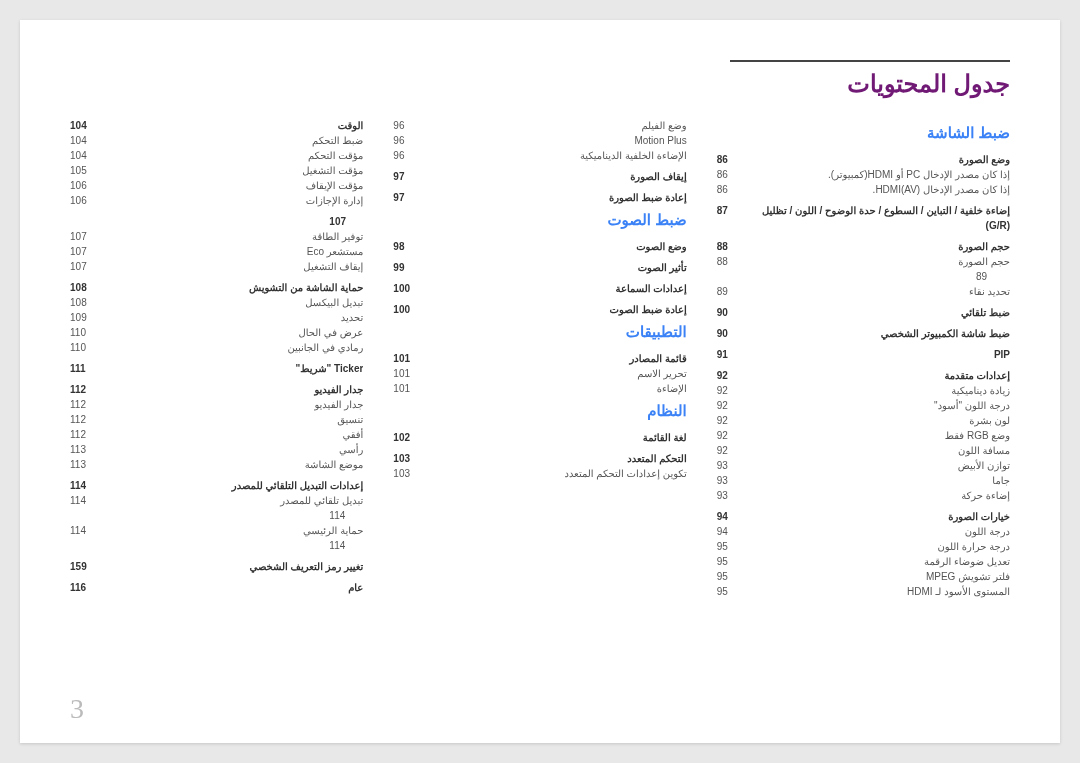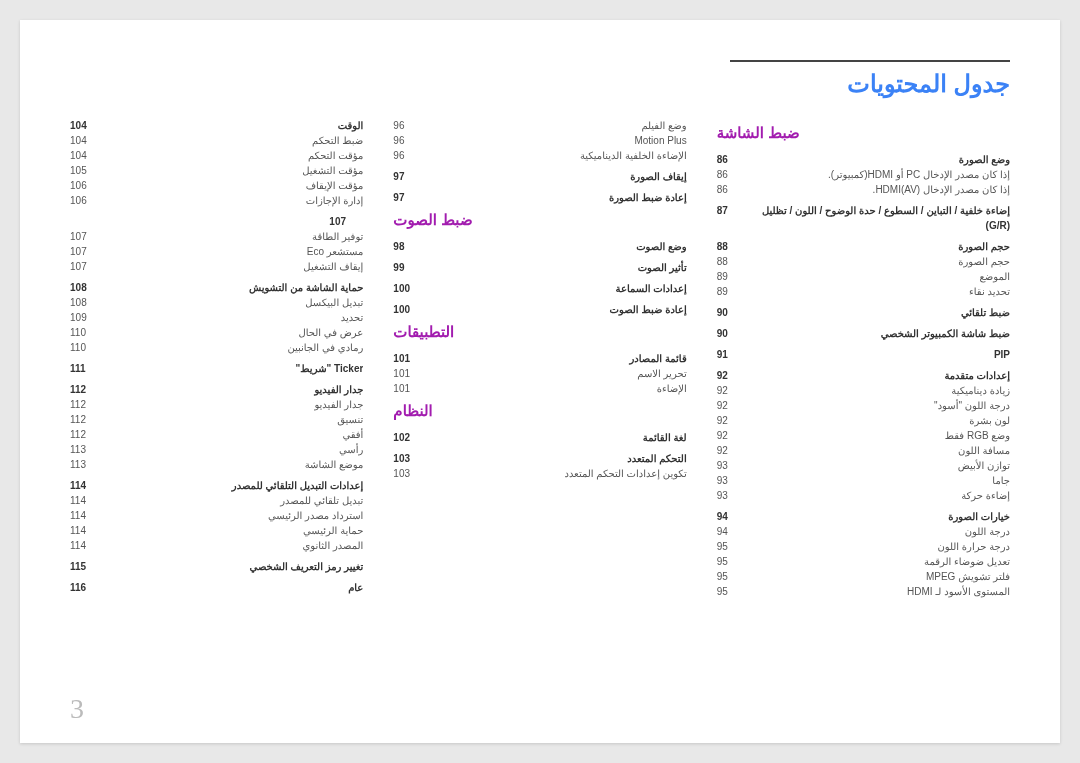--- a/index.html
+++ b/index.html
@@ -24,34 +24,35 @@
     height: 2px;
     background: #444;
     width: 280px;
     margin-left: auto;
     margin-bottom: 8px;
   }
   .title {
     text-align: right;
     font-size: 24px;
     font-weight: bold;
-    color: #3b82f6;
+    color: #701a75;
     margin-bottom: 20px;
   }
   .columns {
     display: flex;
     flex-direction: row-reverse;
     gap: 30px;
   }
   .col {
     flex: 1;
     min-width: 0;
   }
   .section-title {
-    color: #a21caf;
+    text-align: right;
+    color: #3b82f6;
     font-size: 15px;
     font-weight: bold;
     margin-top: 6px;
     margin-bottom: 10px;
   }
   .row {
     display: flex;
     justify-content: space-between;
     align-items: baseline;
     font-size: 10px;
@@ -120,21 +121,20 @@
         <div class="group">
           <div class="row bold">
             <span class="label">حجم الصورة</span>
             <span class="page-num">88</span>
           </div>
           <div class="row">
             <span class="label">حجم الصورة</span>
             <span class="page-num">88</span>
           </div>
           <div class="row">
-            <span class="label">الموضع</span>
             <span class="page-num">89</span>
           </div>
           <div class="row">
             <span class="label">تحديد نقاء</span>
             <span class="page-num">89</span>
           </div>
         </div>
         <div class="group">
           <div class="row bold">
             <span class="label">ضبط تلقائي</span>
@@ -404,36 +404,34 @@
         <div class="group">
           <div class="row bold">
             <span class="label">إعدادات التبديل التلقائي للمصدر</span>
             <span class="page-num">114</span>
           </div>
           <div class="row">
             <span class="label">تبديل تلقائي للمصدر</span>
             <span class="page-num">114</span>
           </div>
           <div class="row">
-            <span class="label">استرداد مصدر الرئيسي</span>
             <span class="page-num">114</span>
           </div>
           <div class="row">
             <span class="label">حماية الرئيسي</span>
             <span class="page-num">114</span>
           </div>
           <div class="row">
-            <span class="label">المصدر الثانوي</span>
             <span class="page-num">114</span>
           </div>
         </div>
         <div class="group">
           <div class="row bold">
             <span class="label">تغيير رمز التعريف الشخصي</span>
-            <span class="page-num">115</span>
+            <span class="page-num">159</span>
           </div>
         </div>
         <div class="group">
           <div class="row bold">
             <span class="label">عام</span>
             <span class="page-num">116</span>
           </div>
         </div>
       </div>
     </div>

